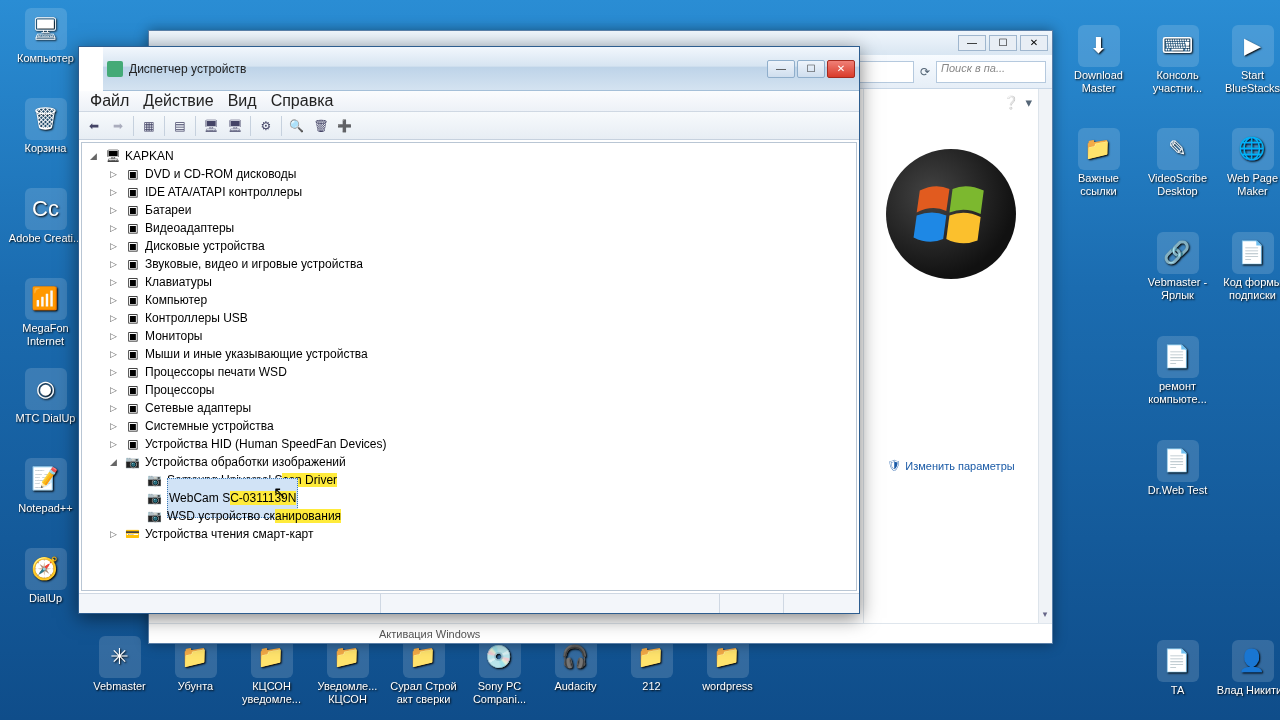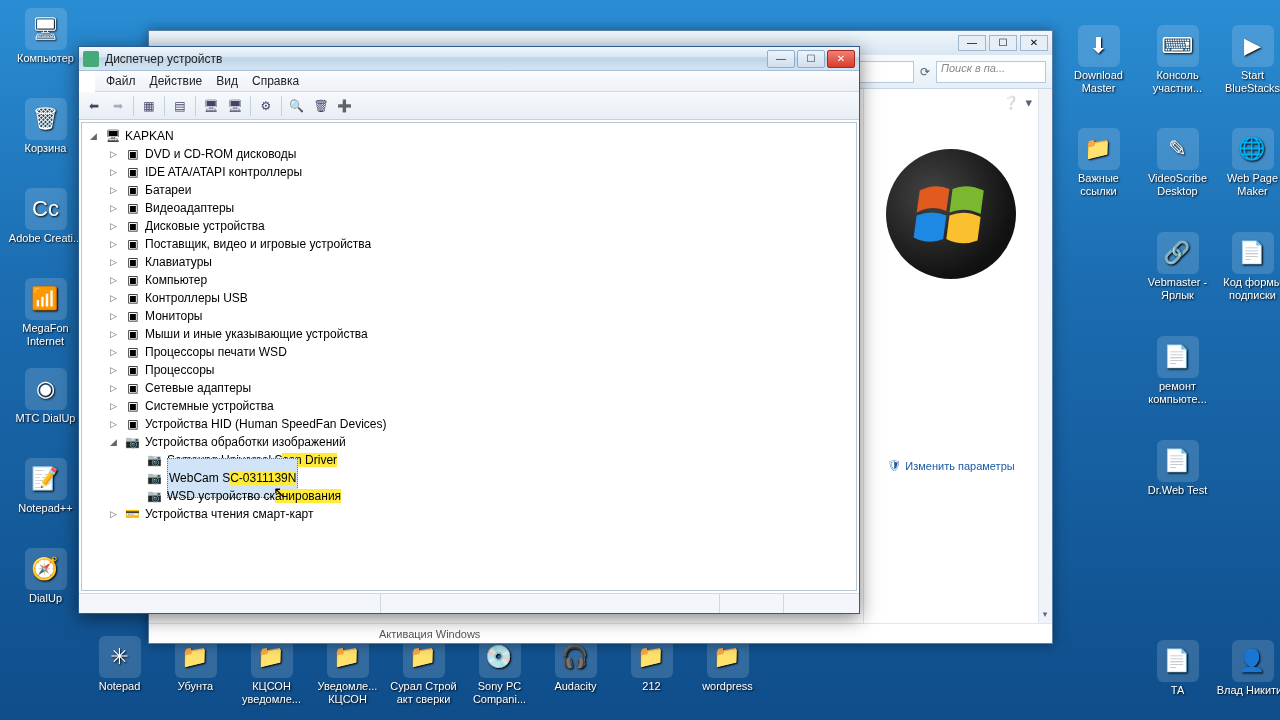--- a/index.html
+++ b/index.html
@@ -19,27 +19,27 @@
 .explorer-nav .search { width:110px; height:22px; background:#fff; border:1px solid #b5c9de; color:#888; font-size:11px; padding:0 4px; font-style:italic;}
 .explorer-body { display:flex; height: calc(100% - 58px - 20px); }
 .explorer-right { width: 175px; border-left:1px solid #e0e6ec; display:flex; flex-direction:column; align-items:center; padding-top:60px; position:relative;}
 .winlogo { width:130px; height:130px; border-radius:50%; background: radial-gradient(circle at 35% 35%, #444 0%, #111 70%); position:relative; display:flex; align-items:center; justify-content:center; font-size:60px;}
 .winlogo::after { content:""; }
 .change-params { color:#1a5aa6; font-size:11px; text-align:center; margin-top:180px; display:flex; align-items:center; gap:4px;}
 .explorer-footer { height:20px; border-top:1px solid #dfe6ed; font-size:11px; color:#555; padding-left:230px; line-height:20px;}
 
 
 .devmgr { position: absolute; left: 78px; top: 46px; width: 782px; height: 568px; background: #fff; border: 1px solid #2d5d8f; box-shadow: 0 4px 18px rgba(0,0,0,0.5); display:flex; flex-direction:column;}
-.devmgr-title { height: 24px; background: linear-gradient(to bottom,#f2f7fd 0%, #d6e4f1 45%, #bdd3e8 46%, #d4e3f1 100%); display:flex; align-items:center; padding:0 4px; border-bottom:1px solid #a5bfd8;}
+.devmgr-title { height: 44px; background: linear-gradient(to bottom,#f2f7fd 0%, #d6e4f1 45%, #bdd3e8 46%, #d4e3f1 100%); display:flex; align-items:center; padding:0 4px; border-bottom:1px solid #a5bfd8;margin-left:24px;}
 .devmgr-title .ticon { width:16px; height:16px; margin-right:6px; background:#4a7; border-radius:2px;}
 .devmgr-title .ttext { font-size:12px; color:#222; flex:1;}
 .devmgr-title .wbtns { display:flex; gap:2px;}
 .devmgr-title .wbtn { width:28px; height:18px; background:linear-gradient(to bottom,#eef4fb,#cfdeee); border:1px solid #8faecb; border-radius:2px; font-size:10px; text-align:center; line-height:16px; color:#333;}
 .devmgr-title .wbtn.close { background:linear-gradient(to bottom,#f08077,#d93b2a); color:#fff; border-color:#a52a1e;}
-.devmgr-menu { height:21px; background:linear-gradient(to bottom,#fbfcfe,#edf1f7); border-bottom:1px solid #cfd8e3; display:flex; align-items:center; font-size:12px; color:#222; padding:0 4px;margin-left:16px;}
+.devmgr-menu { height:21px; background:linear-gradient(to bottom,#fbfcfe,#edf1f7); border-bottom:1px solid #cfd8e3; display:flex; align-items:center; font-size:16px; color:#222; padding:0 4px;}
 .devmgr-menu span { padding:2px 7px; }
 .devmgr-tbar { height:28px; background:linear-gradient(to bottom,#f7fafc,#e7edf4); border-bottom:1px solid #c6d1de; display:flex; align-items:center; padding:0 4px; gap:2px;}
 .devmgr-tbar .tb { width:22px; height:22px; border:1px solid transparent; display:flex;align-items:center;justify-content:center; font-size:12px; color:#446;}
 .devmgr-tbar .sep { width:1px; height:20px; background:#c6d1de; margin:0 2px;}
 .devmgr-tree { flex:1; overflow:auto; border:1px solid #b9c6d4; margin:2px; padding:4px 0; font-size:12px; color:#000;}
 .node { display:flex; align-items:center; height:18px; padding-left:6px; white-space:nowrap;}
 .node .exp { width:11px; height:11px; margin-right:2px; font-size:9px; color:#666; text-align:center;}
 .node .dicon { width:16px; height:16px; margin:0 4px; display:inline-flex;align-items:center;justify-content:center; font-size:12px;}
 .node.root { font-weight:normal; }
 .node.depth1 { padding-left:26px;}
@@ -84,21 +84,21 @@
       <div class="lbl">Notepad++</div>
     </div>
     <div class="desktop-icon" style="left: 8px; top: 548px;">
       <div class="glyph">🧭</div>
       <div class="lbl">DialUp</div>
     </div>
   </div>
 <div id="desk-bottom">
     <div class="desktop-icon" style="left: 82px; top: 636px;">
       <div class="glyph">✳</div>
-      <div class="lbl">Notepad</div>
+      <div class="lbl">Vebmaster</div>
     </div>
     <div class="desktop-icon" style="left: 158px; top: 636px;">
       <div class="glyph">📁</div>
       <div class="lbl">Убунта</div>
     </div>
     <div class="desktop-icon" style="left: 234px; top: 636px;">
       <div class="glyph">📁</div>
       <div class="lbl">КЦСОН уведомле...</div>
     </div>
     <div class="desktop-icon" style="left: 310px; top: 636px;">
@@ -277,21 +277,21 @@
         <span class="lbl">Видеоадаптеры</span>
       </div>
       <div class="node depth1">
         <span class="exp">▷</span>
         <span class="dicon">▣</span>
         <span class="lbl">Дисковые устройства</span>
       </div>
       <div class="node depth1">
         <span class="exp">▷</span>
         <span class="dicon">▣</span>
-        <span class="lbl">Поставщик, видео и игровые устройства</span>
+        <span class="lbl">Звуковые, видео и игровые устройства</span>
       </div>
       <div class="node depth1">
         <span class="exp">▷</span>
         <span class="dicon">▣</span>
         <span class="lbl">Клавиатуры</span>
       </div>
       <div class="node depth1">
         <span class="exp">▷</span>
         <span class="dicon">▣</span>
         <span class="lbl">Компьютер</span>

